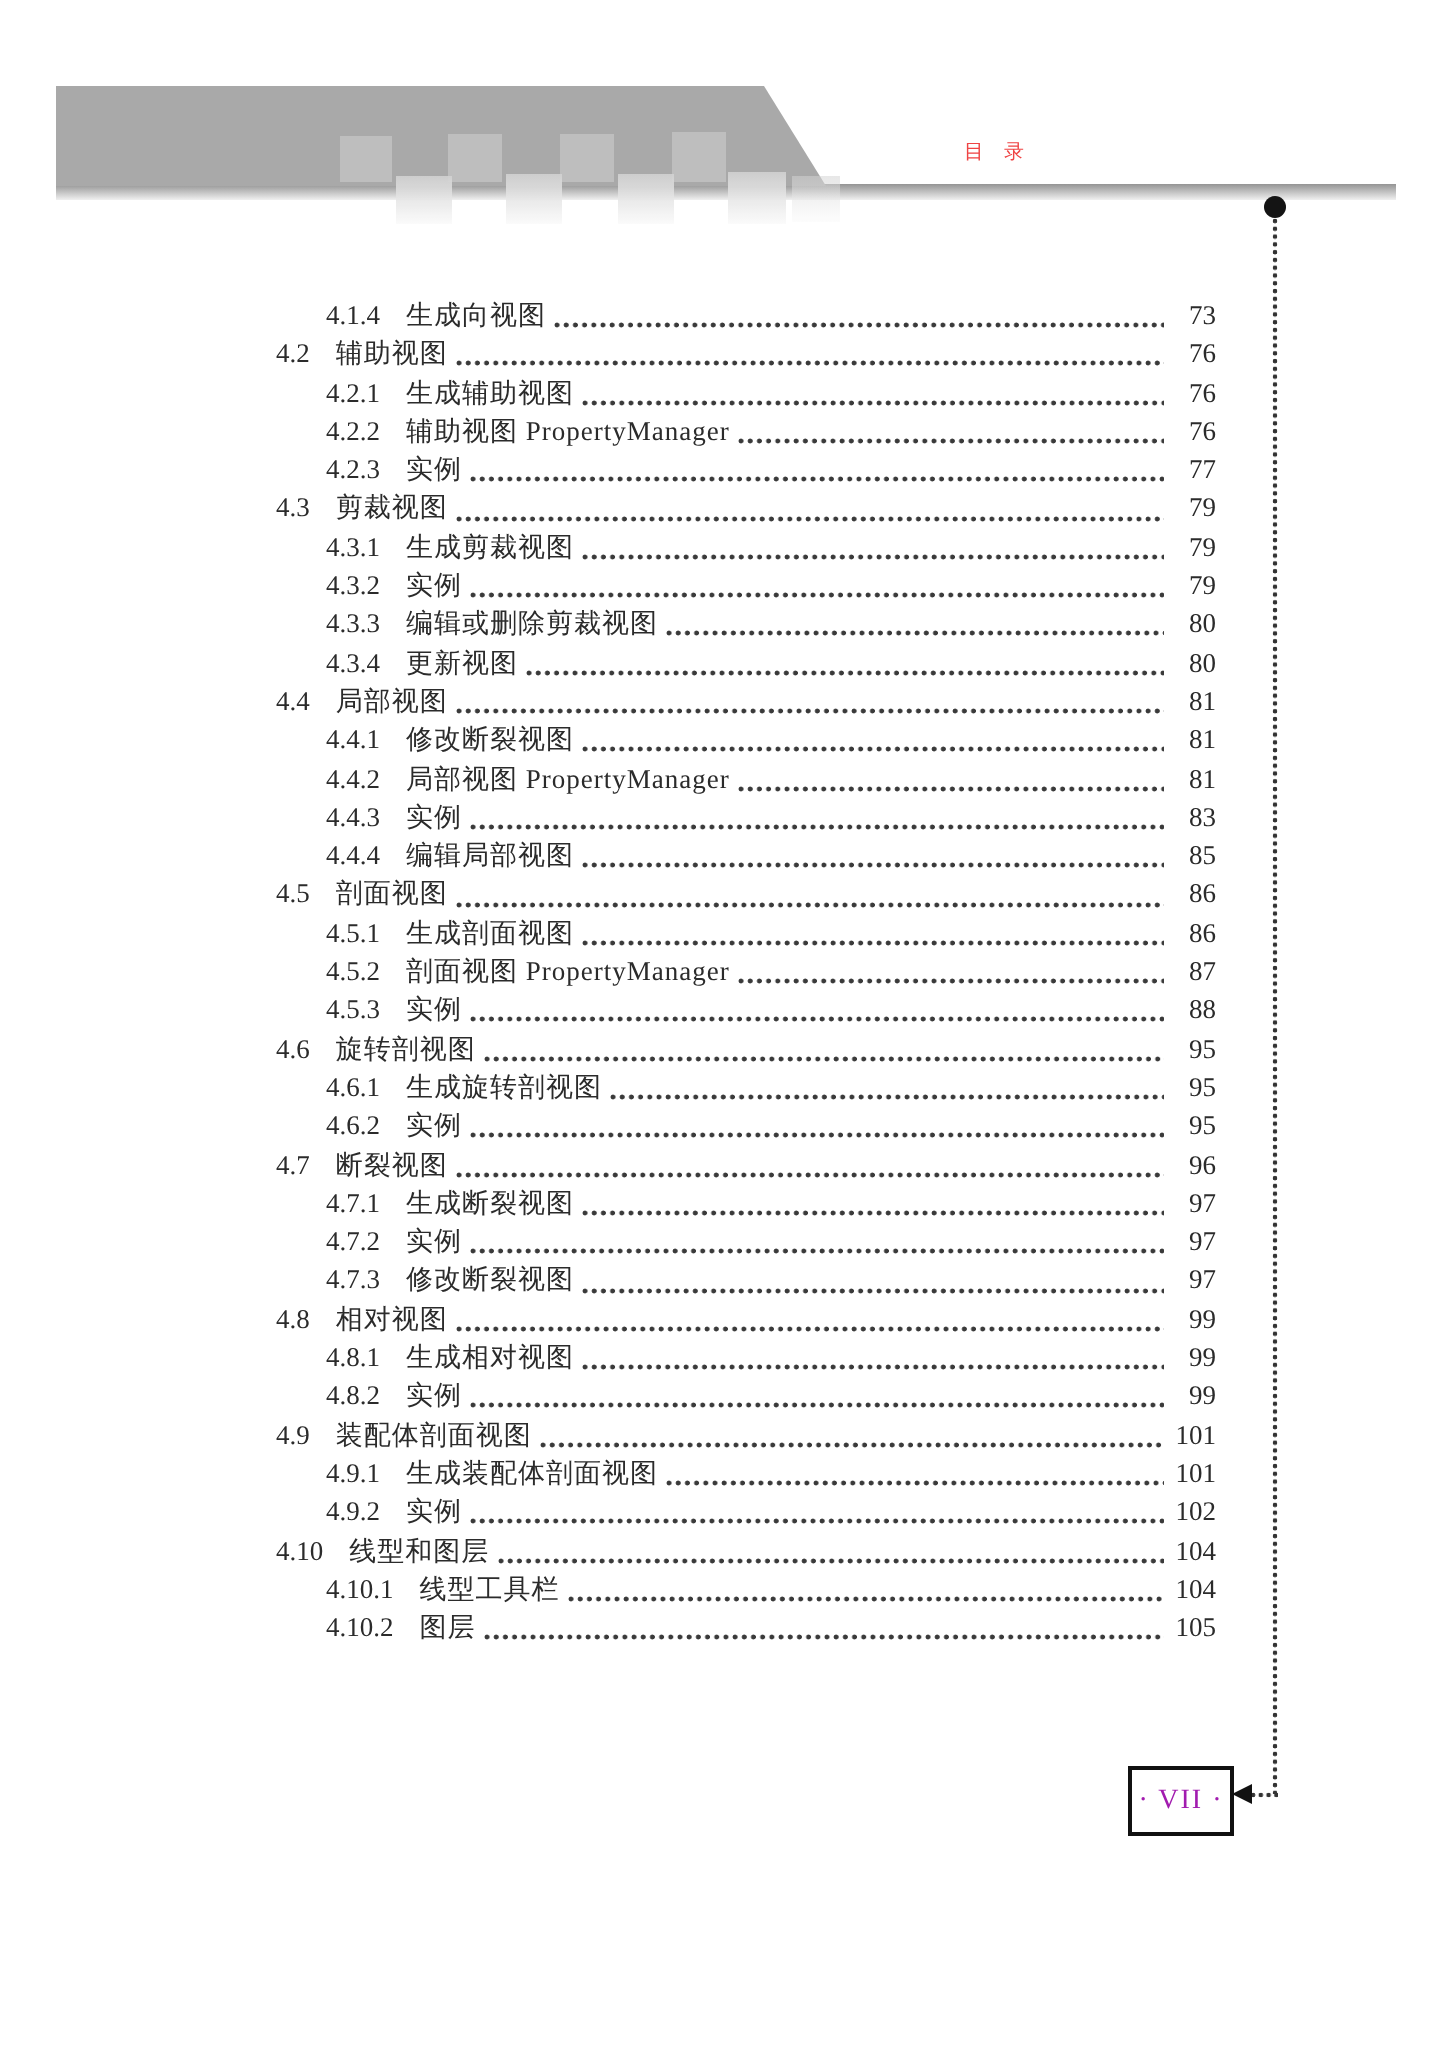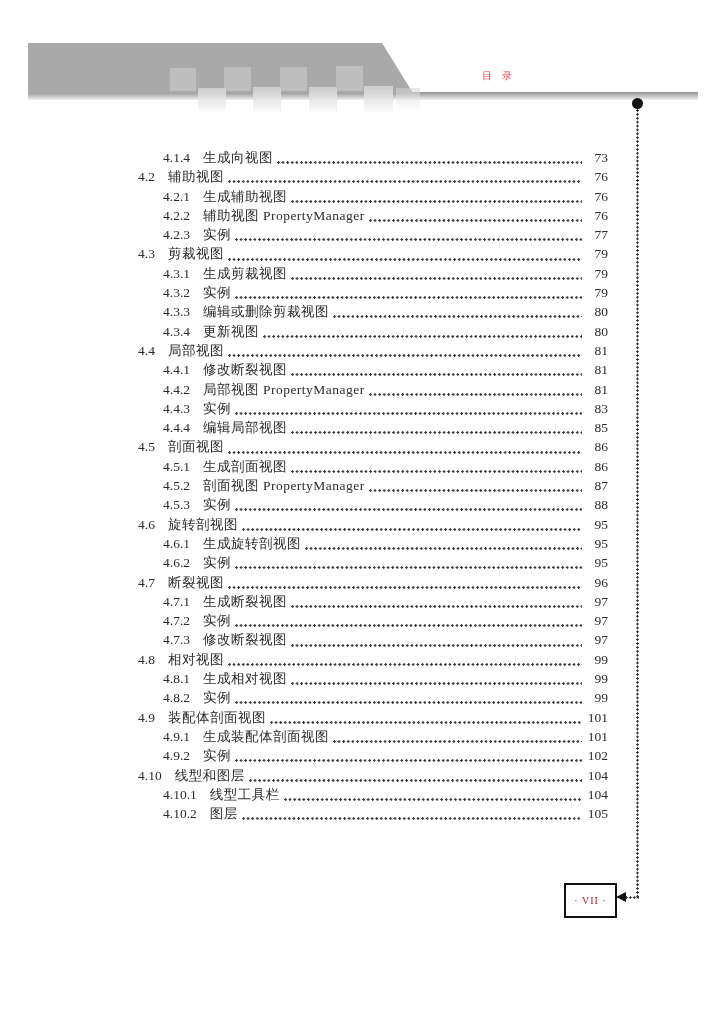--- a/index.html
+++ b/index.html
@@ -59,21 +59,21 @@
     width:0;height:0;
     border-top:5.5px solid transparent;
     border-bottom:5.5px solid transparent;
     border-right:10px solid #111;
   }
   .page-num-box{
     position:absolute;left:564px;top:883px;
     width:49px;height:31px;
     border:2px solid #111;background:#fff;
     display:flex;align-items:center;justify-content:center;
-    font-size:10px;letter-spacing:1px;color:#b91c1c;
+    font-size:14px;letter-spacing:1px;color:#a21caf;
   }
 </style>
 </head>
 <body>
 
 <div class="page">
 
   <svg class="banner-svg" width="724" height="135" viewBox="0 0 724 135" xmlns="http://www.w3.org/2000/svg">
     <defs>
       <linearGradient id="ruleGrad" x1="0" y1="0" x2="0" y2="1">

